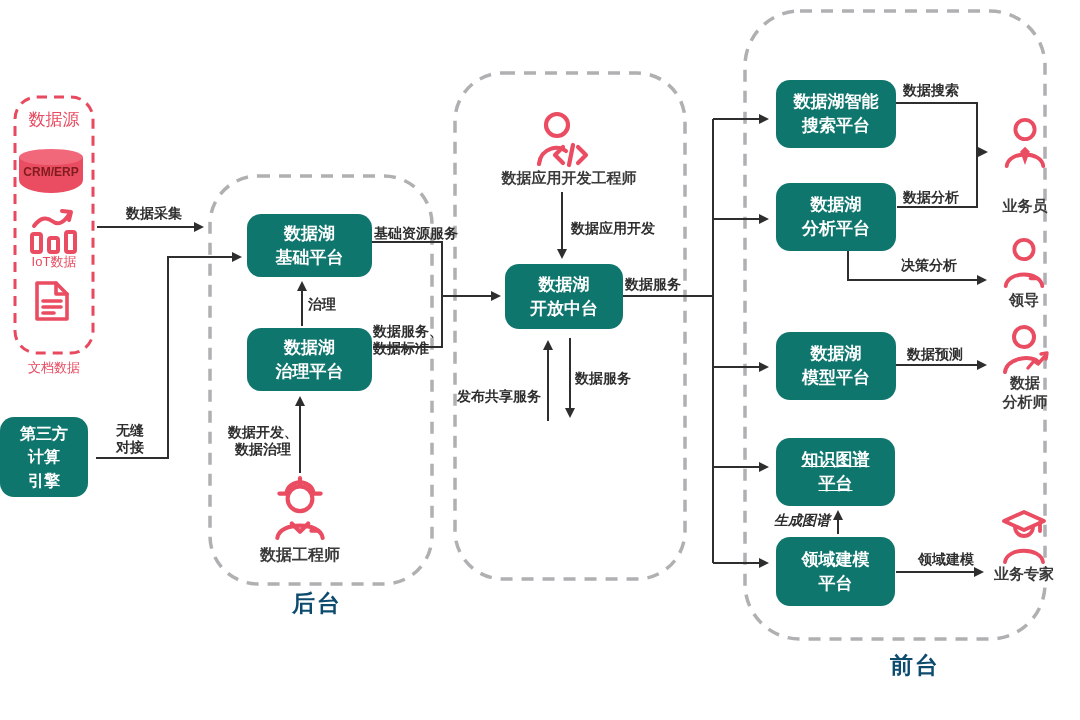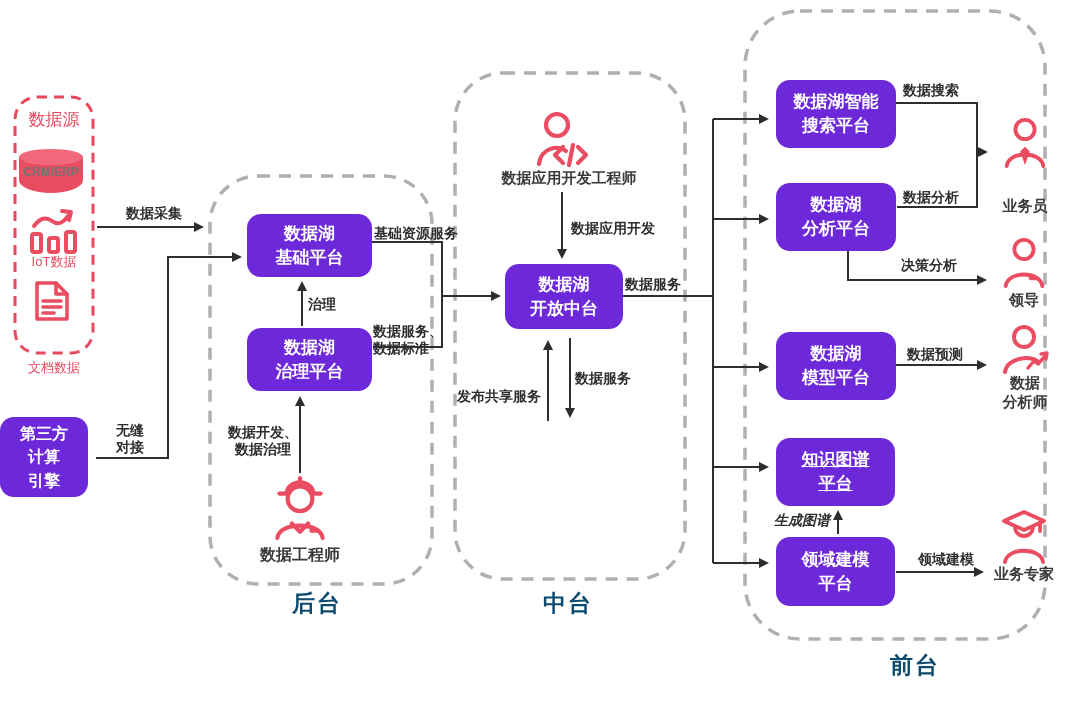--- a/index.html
+++ b/index.html
@@ -2,21 +2,21 @@
 <html><head>
 <meta charset="utf-8">
 <style>
   html,body { margin:0; padding:0; background:#ffffff; }
   .canvas {
     position:relative; width:1080px; height:720px; background:#ffffff;
     font-family:"Liberation Sans","DejaVu Sans",sans-serif; overflow:hidden;
   }
   .layer { position:absolute; left:0; top:0; width:1080px; height:720px; }
   .node {
-    position:absolute; background:#6d28d9; color:#ffffff; border-radius:14px;
+    position:absolute; background:#0f766e; color:#ffffff; border-radius:14px;
     display:flex; align-items:center; justify-content:center; text-align:center;
     font-weight:bold; font-size:17px; line-height:1.4; white-space:pre-line;
     z-index:5;
   }
   .node.gray { background:#B2B2B4; }
   .node.small { font-size:16px; line-height:1.45; }
   .elabel {
     position:absolute; color:#2E2E2E; font-weight:bold; font-size:14px;
     line-height:1.22; white-space:pre-line; z-index:6;
   }
@@ -32,21 +32,21 @@
   .rlabel {
     position:absolute; color:#E8495F; font-weight:normal; text-align:center; z-index:6;
   }
   .icon { position:absolute; z-index:6; }
   
   .cyl { position:absolute; left:19px; top:149px; width:64px; height:45px; z-index:6; }
   .cyl-top { position:absolute; left:0; top:0; width:64px; height:16px; border-radius:50%; background:#F1687A; z-index:2; }
   .cyl-body { position:absolute; left:0; top:8px; width:64px; height:36px; background:#EA4C62;
               border-radius:0 0 32px 32px / 0 0 13px 13px; z-index:1; }
   .cyl-label { position:absolute; left:0; top:16px; width:64px; text-align:center;
-               color:#737373; font-weight:bold; font-size:12px; z-index:3; }
+               color:#7f1d1d; font-weight:bold; font-size:12px; z-index:3; }
 </style>
 </head>
 <body>
 
 <div class="canvas">
 
   <svg class="layer" width="1080" height="720" viewBox="0 0 1080 720">
     <rect x="15" y="97" width="78" height="256" rx="22" fill="none" stroke="#E8495F" stroke-width="3" stroke-dasharray="10 7"></rect>
     <rect x="210" y="176" width="222" height="408" rx="48" fill="none" stroke="#B0B0B3" stroke-width="3.5" stroke-dasharray="12 9"></rect>
     <rect x="455" y="73" width="230" height="506" rx="48" fill="none" stroke="#B0B0B3" stroke-width="3.5" stroke-dasharray="12 9"></rect>
@@ -213,16 +213,15 @@
     <g fill="none" stroke="#EA4C62" stroke-width="3.8" stroke-linecap="round" stroke-linejoin="round">
       <circle cx="28" cy="21" r="9"></circle>
       <path d="M8,15 L28,6 L48,15 L28,24 Z" fill="#ffffff"></path>
       <line x1="44" y1="17" x2="44" y2="25"></line>
       <path d="M9,56 C11,41 45,41 47,56"></path>
     </g>
   </svg>
   <div class="plabel" style="left:992px; top:565px; width:64px;">业务专家</div>
 
   <div class="seclabel" style="left:262px; top:588px; width:110px;">后台</div>
-  <div class="seclabel" style="left:513px; top:588px; width:110px;">中台</div>
   <div class="seclabel" style="left:860px; top:650px; width:110px;">前台</div>
 
 </div>
 
 </body></html>

